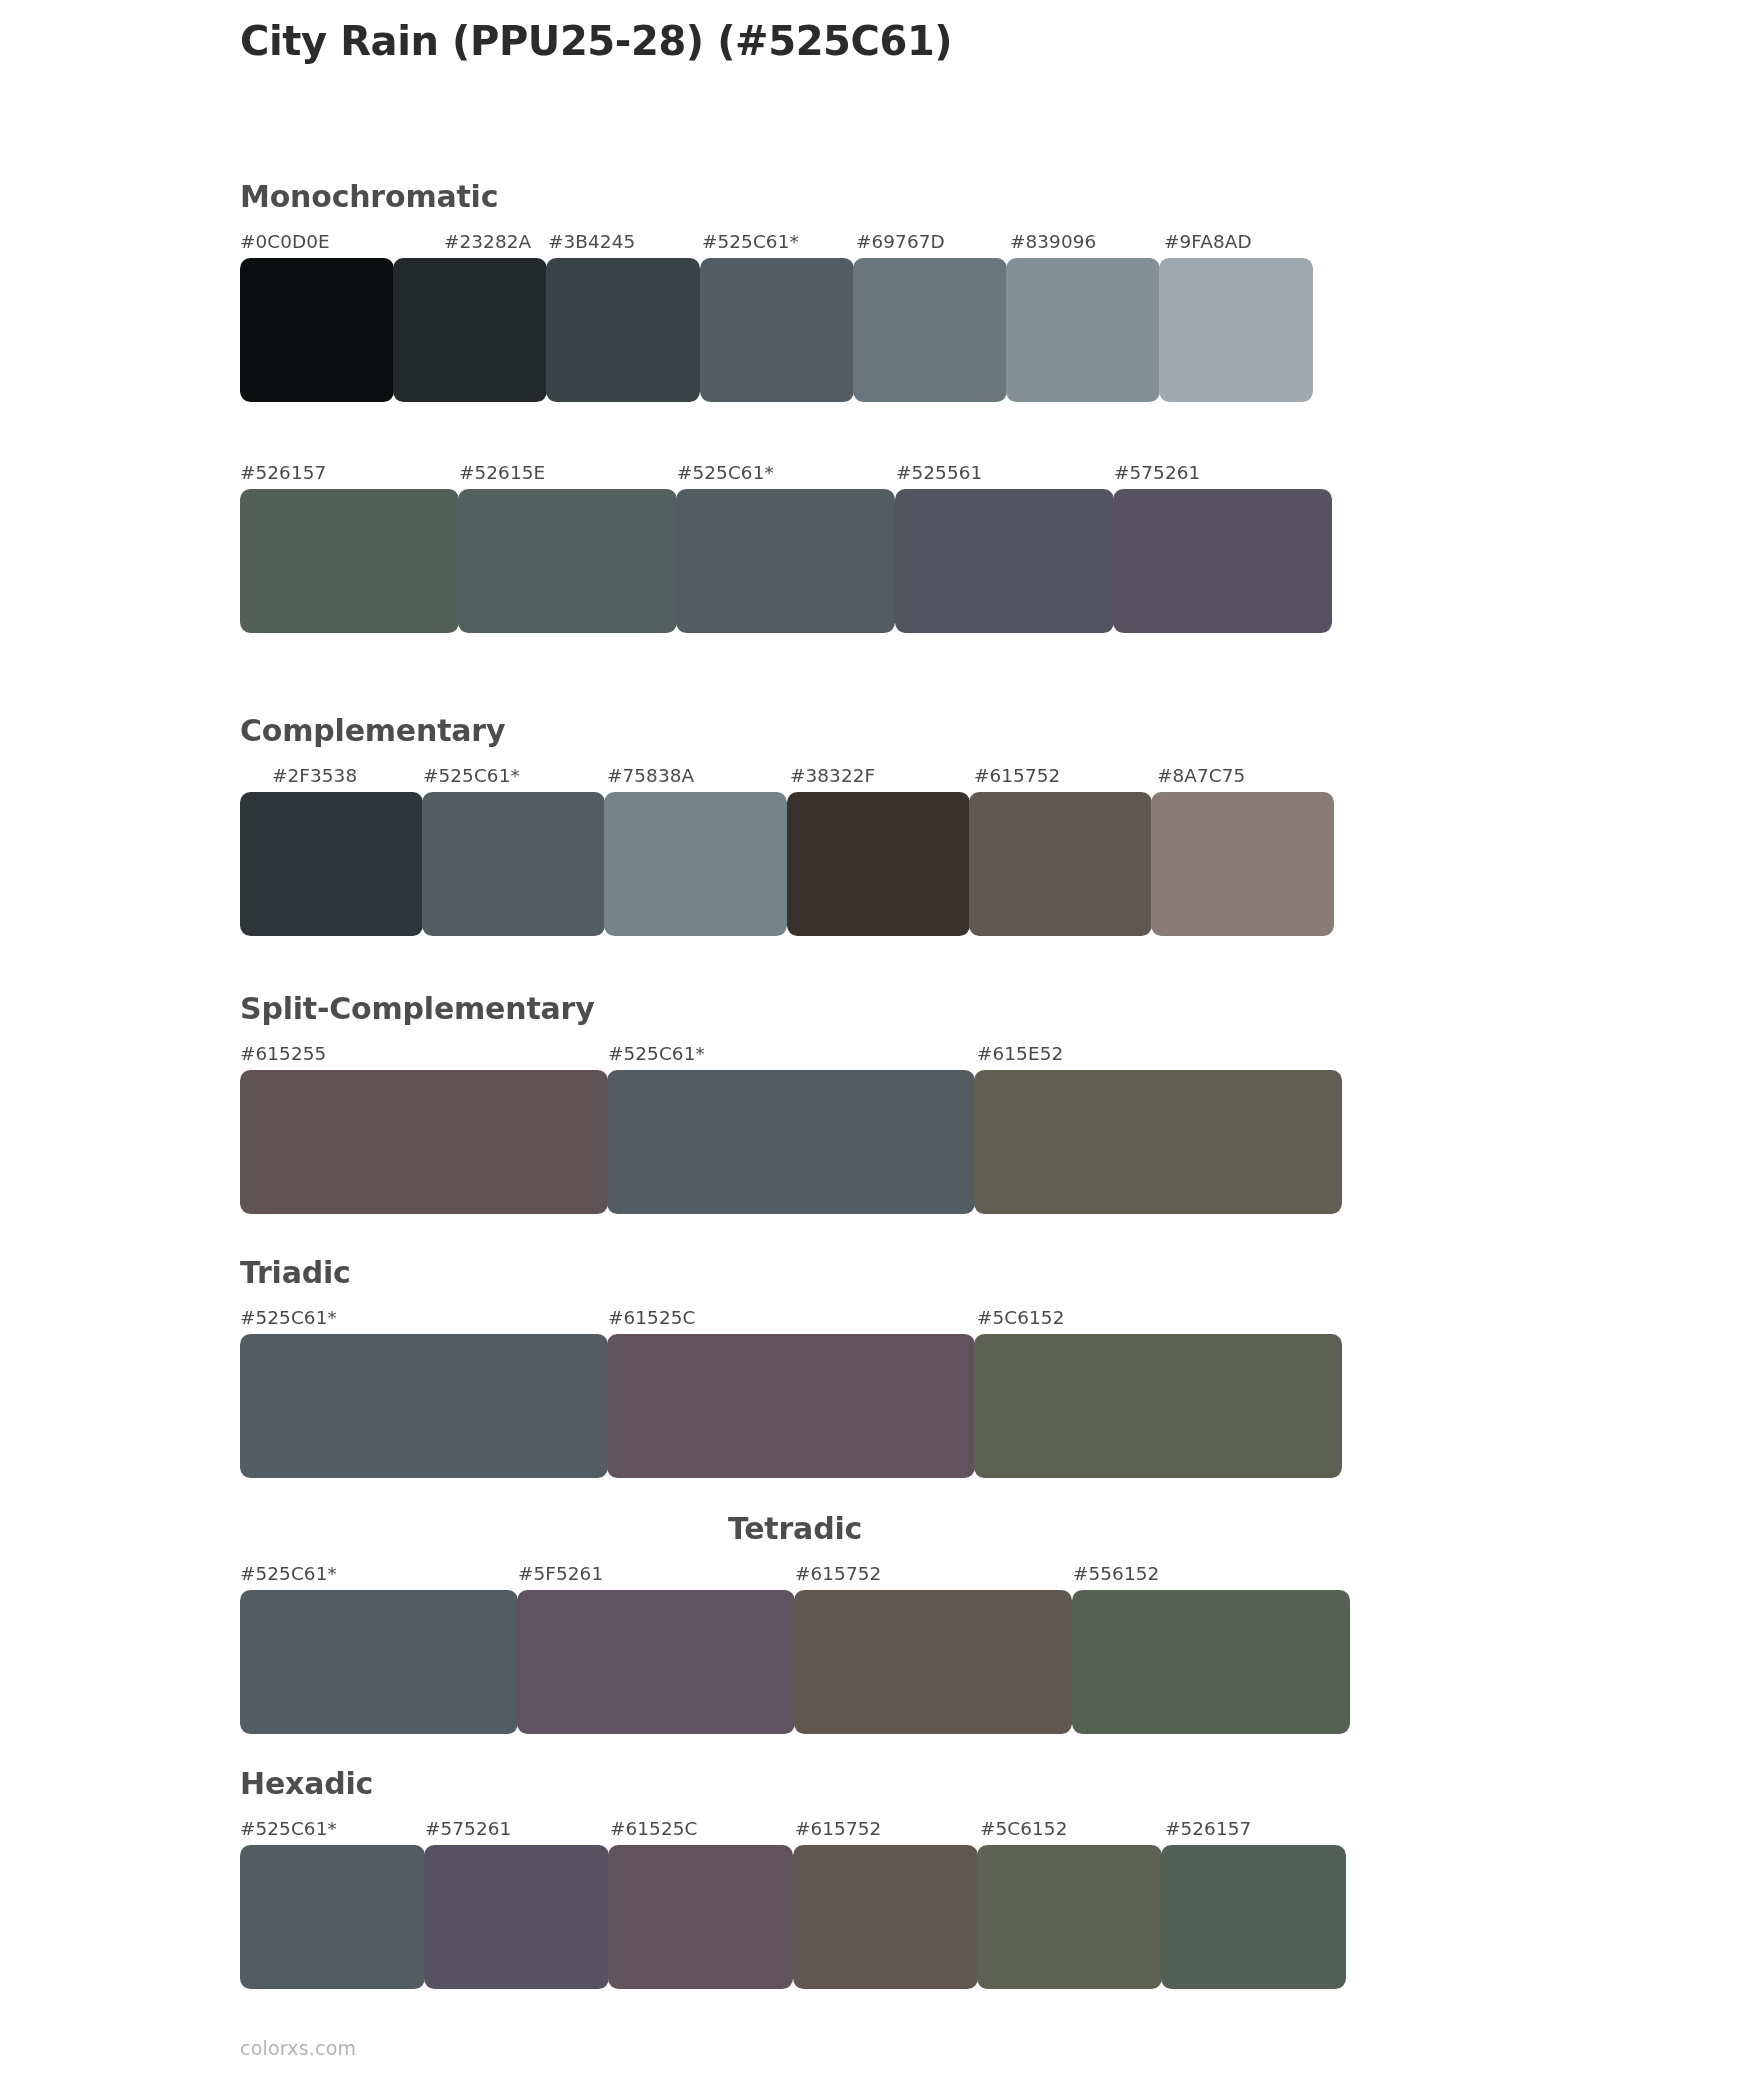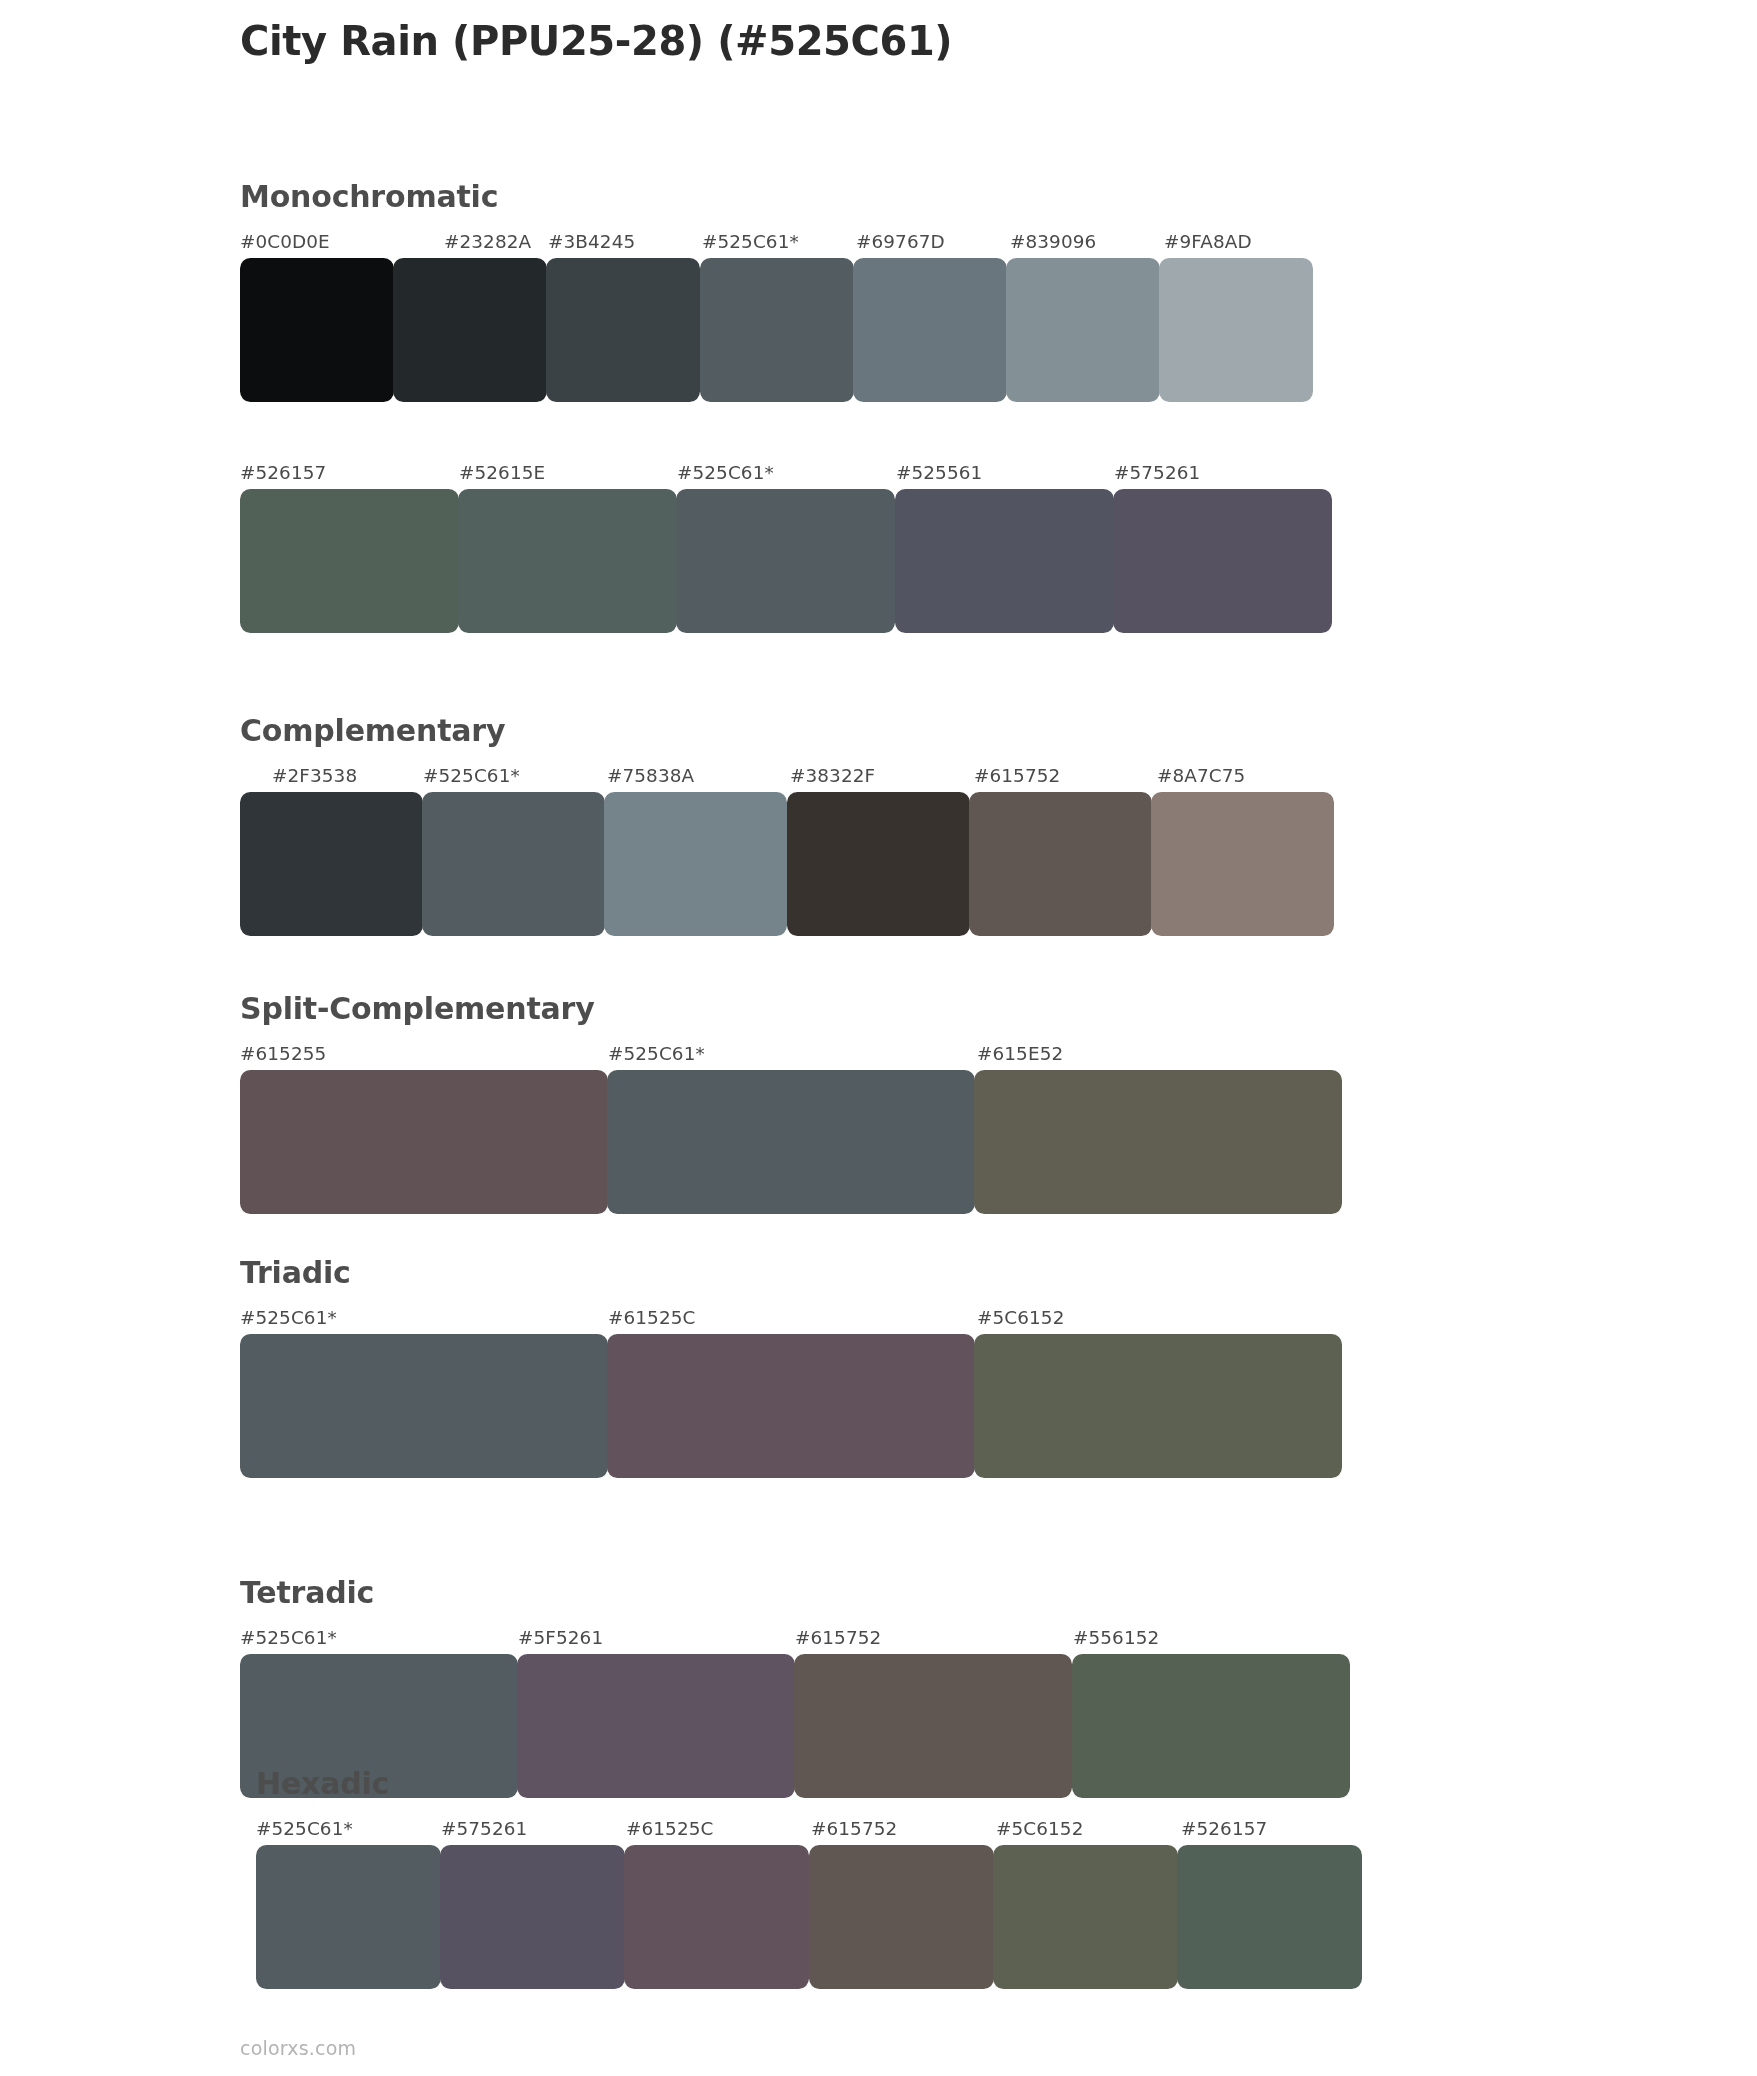--- a/index.html
+++ b/index.html
@@ -200,36 +200,36 @@
           <span class="swatch-label" style="left: 0px;">#525C61*</span>
           <span class="swatch-label" style="left: 368px;">#61525C</span>
           <span class="swatch-label" style="left: 737px;">#5C6152</span>
         </div>
         <div class="swatch-row">
           <div class="swatch" title="#525C61*" style="width: 368px; background: rgb(82, 92, 97);"></div>
           <div class="swatch" title="#61525C" style="width: 368px; background: rgb(97, 82, 92); margin-left: -0.8px;"></div>
           <div class="swatch" title="#5C6152" style="width: 368px; background: rgb(92, 97, 82); margin-left: -0.8px;"></div>
         </div>
       </div>
-      <div class="section" style="top: 1578px; width: 1110px;">
+      <div class="section" style="top: 1514px; width: 1110px; text-align: center;">
         <div class="section-heading">Tetradic</div>
         <div class="labels">
           <span class="swatch-label" style="left: 0px;">#525C61*</span>
           <span class="swatch-label" style="left: 278px;">#5F5261</span>
           <span class="swatch-label" style="left: 555px;">#615752</span>
           <span class="swatch-label" style="left: 833px;">#556152</span>
         </div>
         <div class="swatch-row">
           <div class="swatch" title="#525C61*" style="width: 278px; background: rgb(82, 92, 97);"></div>
           <div class="swatch" title="#5F5261" style="width: 278px; background: rgb(95, 82, 97); margin-left: -0.8px;"></div>
           <div class="swatch" title="#615752" style="width: 278px; background: rgb(97, 87, 82); margin-left: -0.8px;"></div>
           <div class="swatch" title="#556152" style="width: 278px; background: rgb(85, 97, 82); margin-left: -0.8px;"></div>
         </div>
       </div>
-      <div class="section" style="top: 1769px; width: 1110px; margin-left: 16px;">
+      <div class="section" style="top: 1769px; width: 1110px;">
         <div class="section-heading">Hexadic</div>
         <div class="labels">
           <span class="swatch-label" style="left: 0px;">#525C61*</span>
           <span class="swatch-label" style="left: 185px;">#575261</span>
           <span class="swatch-label" style="left: 370px;">#61525C</span>
           <span class="swatch-label" style="left: 555px;">#615752</span>
           <span class="swatch-label" style="left: 740px;">#5C6152</span>
           <span class="swatch-label" style="left: 925px;">#526157</span>
         </div>
         <div class="swatch-row">

